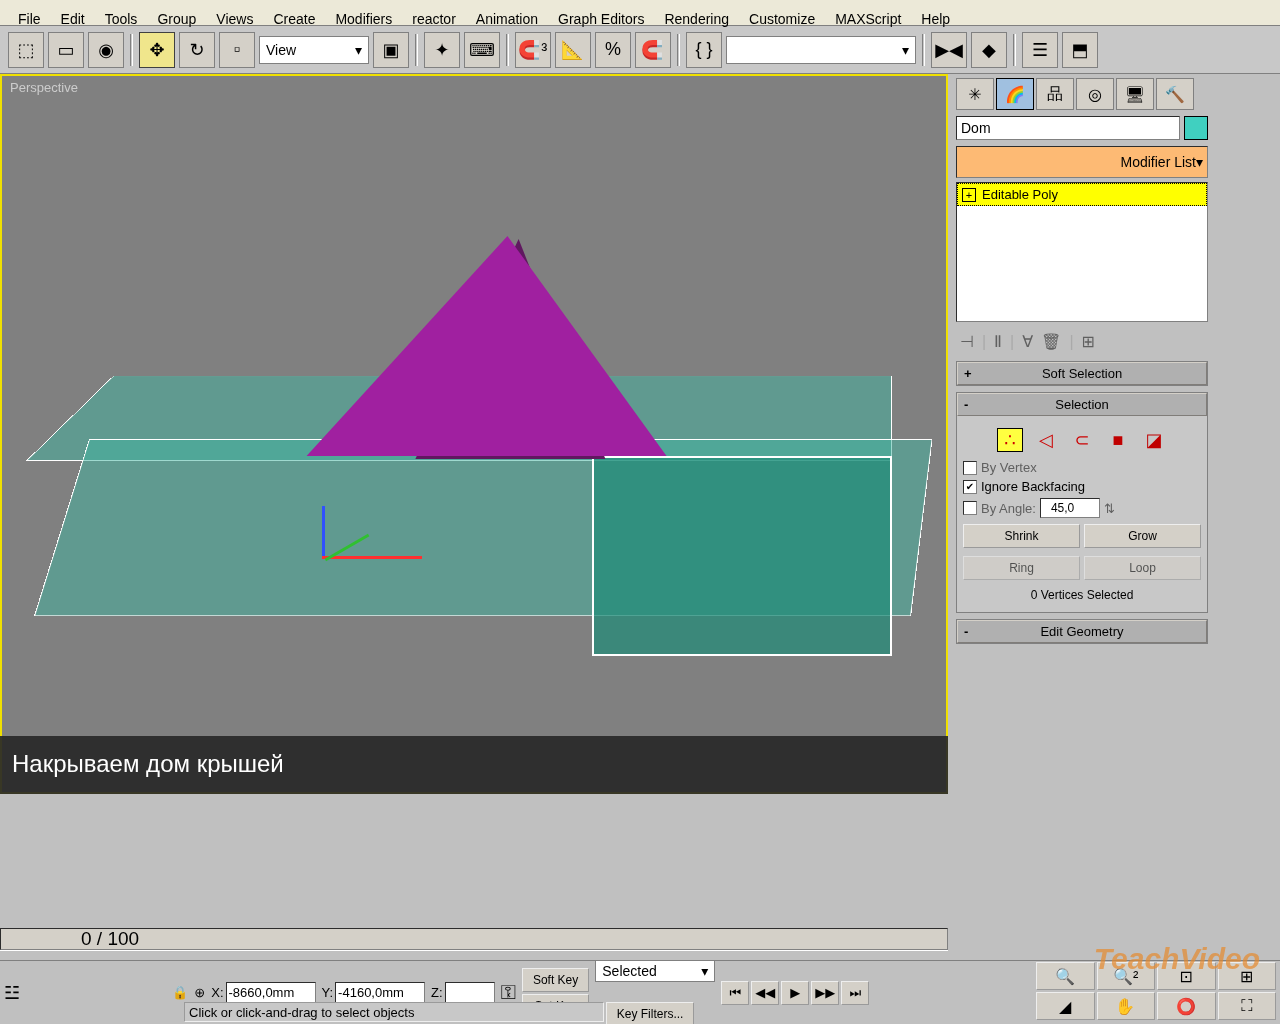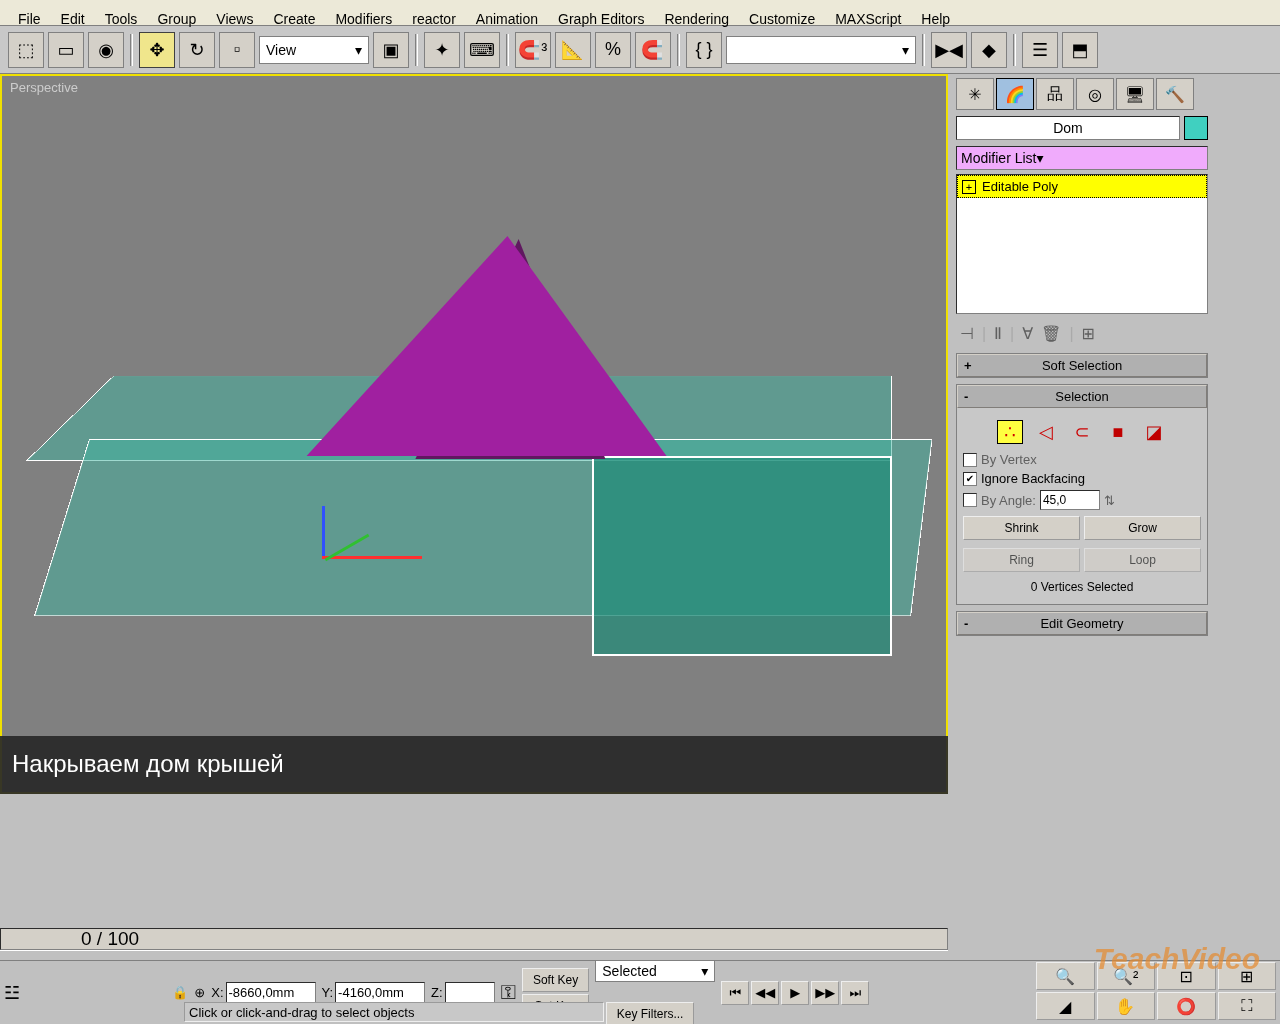--- a/index.html
+++ b/index.html
@@ -24,41 +24,41 @@
 .gizmo { position: absolute; left: 260px; top: 330px; width: 60px; height: 60px; }
 .axis-x { position: absolute; left: 30px; top: 50px; width: 100px; height: 3px; background: #ff3030; }
 .axis-y { position: absolute; left: 30px; top: 50px; width: 3px; height: -60px; background: #3050ff; transform: translateY(-50px); height: 50px; }
 .axis-z { position: absolute; left: 30px; top: 40px; width: 50px; height: 3px; background: #30c030; transform: rotate(150deg); }
 .caption { position: absolute; left: 0; bottom: 80px; width: 948px; height: 58px; background: rgba(40,40,40,0.92); color: #fff; font-size: 24px; padding: 14px 12px; z-index: 10; }
 .right-panel { width: 260px; background: #c0c0c0; padding: 4px; margin-left: 4px; }
 .cmd-tabs { display: flex; gap: 2px; margin-bottom: 6px; }
 .cmd-tab { width: 38px; height: 32px; background: #d4d0c8; border: 1px solid #808080; display: flex; align-items: center; justify-content: center; font-size: 16px; }
 .cmd-tab.active { background: #a0c0e0; border: 1px solid #000; }
 .name-row { display: flex; margin-bottom: 6px; }
-.name-input { flex: 1; height: 24px; background: #fff; border: 1px inset #808080; font-size: 14px; padding: 0 4px; text-align: center; }
+.name-input { flex: 1; height: 24px; background: #fff; border: 1px inset #808080; font-size: 14px; padding: 0 4px; }
 .color-swatch { width: 24px; height: 24px; background: #40d0c0; border: 1px solid #000; margin-left: 4px; }
-.mod-drop { width: 100%; height: 24px; background: #f0abfc; border: 1px inset #808080; font-size: 14px; padding: 0 4px; display: flex; align-items: center; justify-content: flex-start; margin-bottom: 4px; }
+.mod-drop { width: 100%; height: 32px; background: #fdba74; border: 1px inset #808080; font-size: 14px; padding: 0 4px; display: flex; align-items: center; justify-content: flex-end; margin-bottom: 4px; }
 .mod-stack { height: 140px; background: #fff; border: 1px inset #808080; margin-bottom: 6px; }
 .mod-item { background: #ffff00; padding: 3px 4px; font-size: 13px; display: flex; align-items: center; border: 1px dotted #000; }
 .mod-item .plus { width: 14px; height: 14px; border: 1px solid #000; display: flex; align-items: center; justify-content: center; margin-right: 6px; font-size: 11px; }
 .stack-icons { display: flex; gap: 8px; padding: 4px; align-items: center; }
 .stack-icons span { font-size: 16px; color: #606060; }
 .rollout { margin-top: 6px; border: 1px solid #808080; }
 .rollout-hdr { background: #b0b0b0; border: 1px outset #d4d0c8; text-align: center; font-size: 13px; padding: 3px; position: relative; }
 .rollout-hdr .pm { position: absolute; left: 6px; font-weight: bold; }
 .rollout-body { background: #c8c8c8; padding: 6px; font-size: 13px; }
 .sel-icons { display: flex; gap: 10px; padding: 6px 4px; justify-content: center; }
 .sel-icon { width: 26px; height: 24px; display: flex; align-items: center; justify-content: center; font-size: 18px; }
 .sel-icon.vertex { background: #ffff40; border: 1px solid #000; color: #c00; }
 .sel-icon.poly { color: #c00000; }
 .sel-icon.elem { color: #c00000; }
 .chk-row { display: flex; align-items: center; gap: 4px; padding: 2px 0; color: #606060; }
 .chk-row.active { color: #000; }
 .chk { width: 14px; height: 14px; border: 1px inset #808080; background: #fff; display: flex; align-items: center; justify-content: center; font-size: 10px; }
-.spin-input { width: 60px; height: 20px; background: #fff; border: 1px inset #808080; font-size: 12px; padding: 0 2px; }
+.spin-input { width: 60px; height: 20px; background: #fff; border: 1px inset #808080; font-size: 12px; padding: 0 10px; }
 .btn-row { display: flex; gap: 4px; padding: 4px 0; }
 .btn-row button { flex: 1; height: 24px; background: #d4d0c8; border: 1px outset; font-size: 12px; }
 .sel-status { text-align: center; font-size: 12px; padding: 4px; }
 .timeline-area { position: absolute; left: 0; top: 854px; width: 948px; }
 .frame-counter { height: 22px; border: 1px inset #808080; background: #d4d0c8; display: flex; align-items: center; font-size: 19px; padding-left: 80px; }
 .time-ruler { height: 40px; background: #c0c0c0; border-top: 1px solid #fff; position: relative; display: flex; align-items: flex-end; }
 .tick { position: absolute; bottom: 0; font-size: 12px; border-left: 1px solid #000; height: 14px; padding-left: 2px; }
 .track { height: 22px; background: #e8a0a0; border: 1px solid #808080; margin-left: 180px; }
 .status-bar { position: absolute; left: 0; bottom: 0; width: 1280px; height: 64px; background: #c0c0c0; display: flex; align-items: center; padding: 4px; gap: 6px; font-size: 13px; border-top: 1px solid #808080; }
 .coord-box { display: flex; align-items: center; gap: 2px; }

